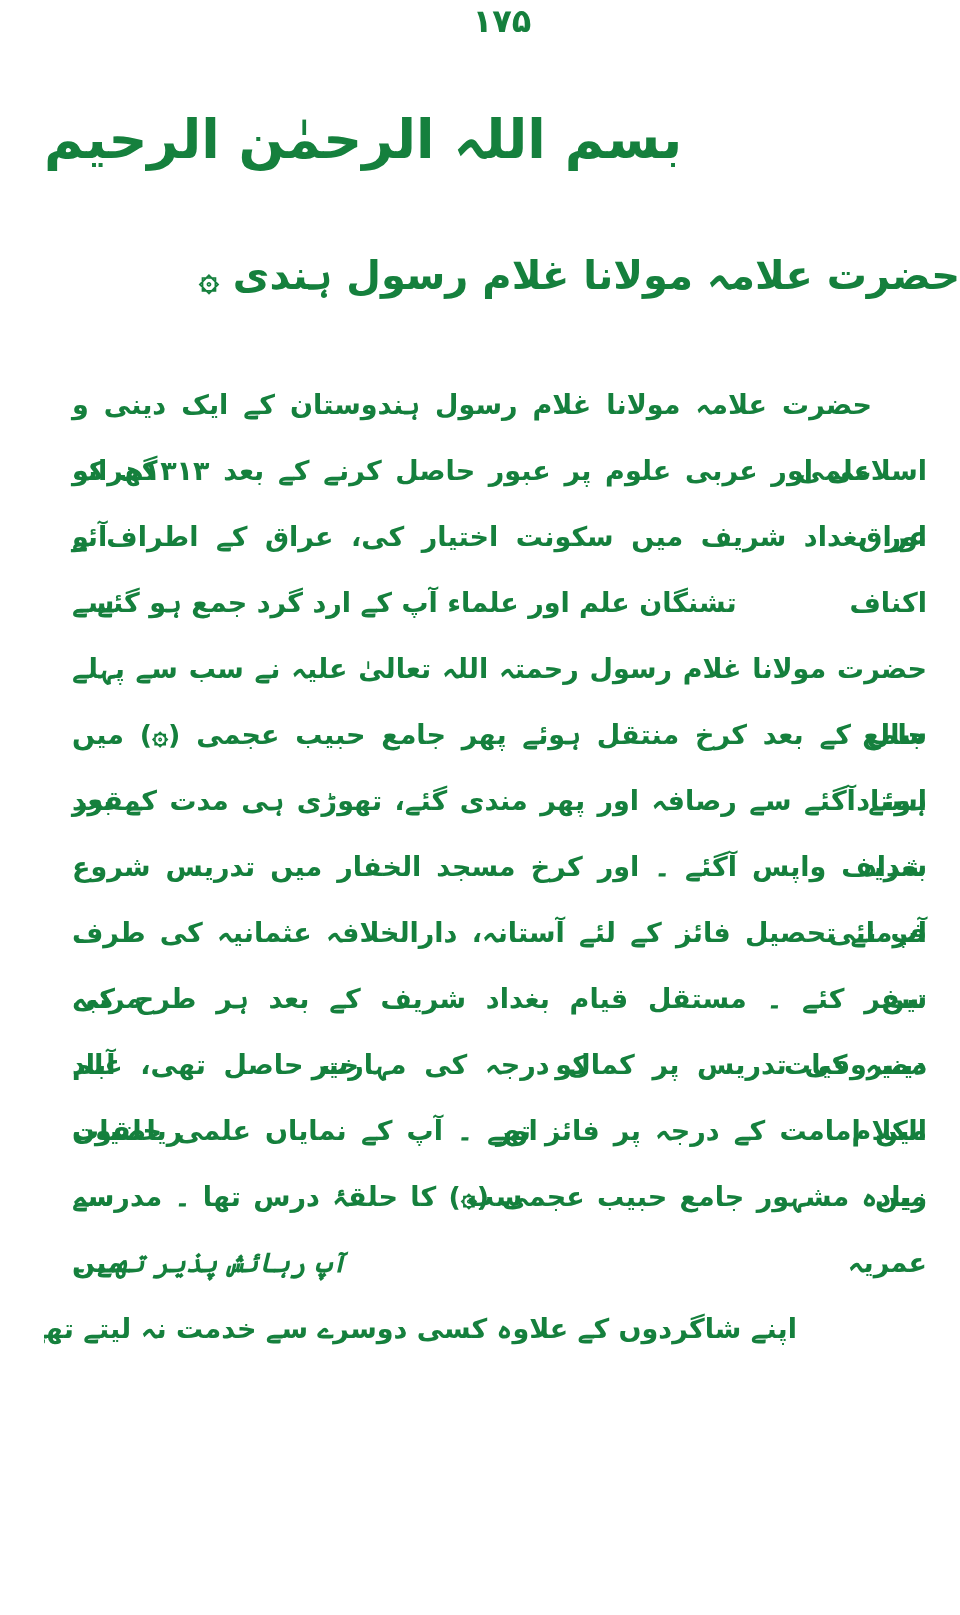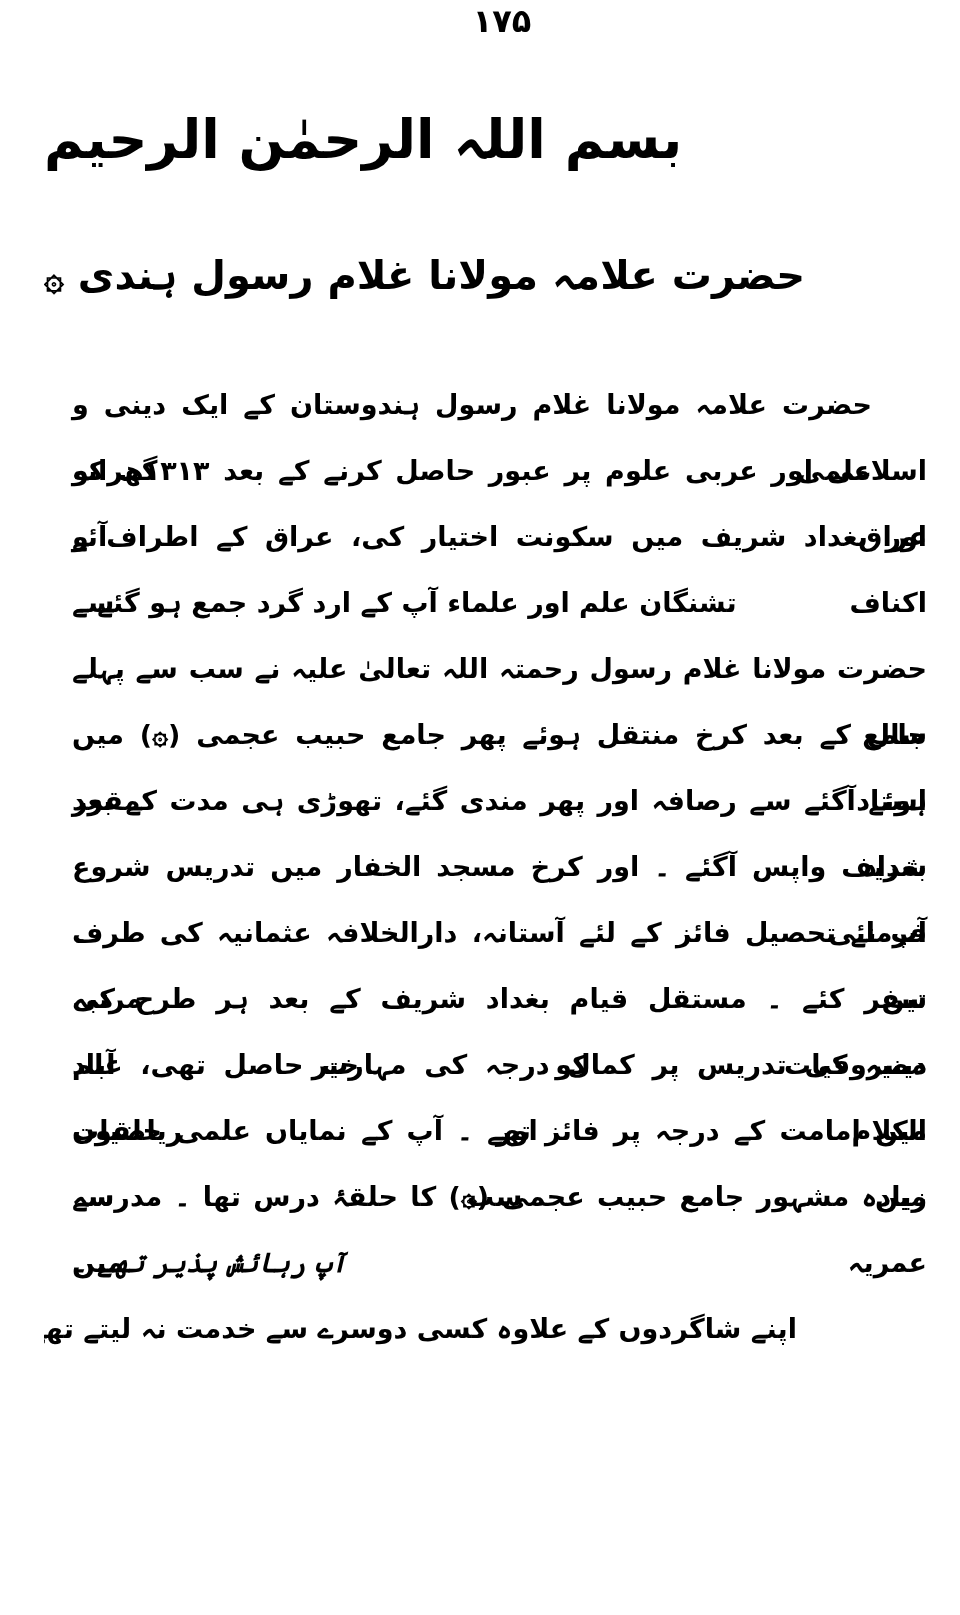--- a/index.html
+++ b/index.html
@@ -5,21 +5,21 @@
   html, body {
     margin: 0;
     padding: 0;
     background: #ffffff;
   }
   .page {
     position: relative;
     width: 916px;
     height: 1615px;
     background: #ffffff;
-    color: #000000;
+    color: #15803d;
     font-family: "DejaVu Sans", sans-serif;
     overflow: hidden;
   }
   .page-number {
     position: absolute;
     top: 2px;
     left: 0;
     width: 100%;
     text-align: center;
     font-size: 32px;
@@ -34,21 +34,21 @@
     text-align: left;
     font-size: 54px;
     font-weight: bold;
     direction: rtl;
   }
   .heading {
     position: absolute;
     top: 252px;
     left: 0;
     width: 100%;
-    text-align: left;
+    text-align: right;
     font-size: 40px;
     font-weight: bold;
     direction: rtl;
     white-space: nowrap;
   }
   .heading .seal {
     font-size: 34px;
     vertical-align: middle;
   }
   .body-text {

